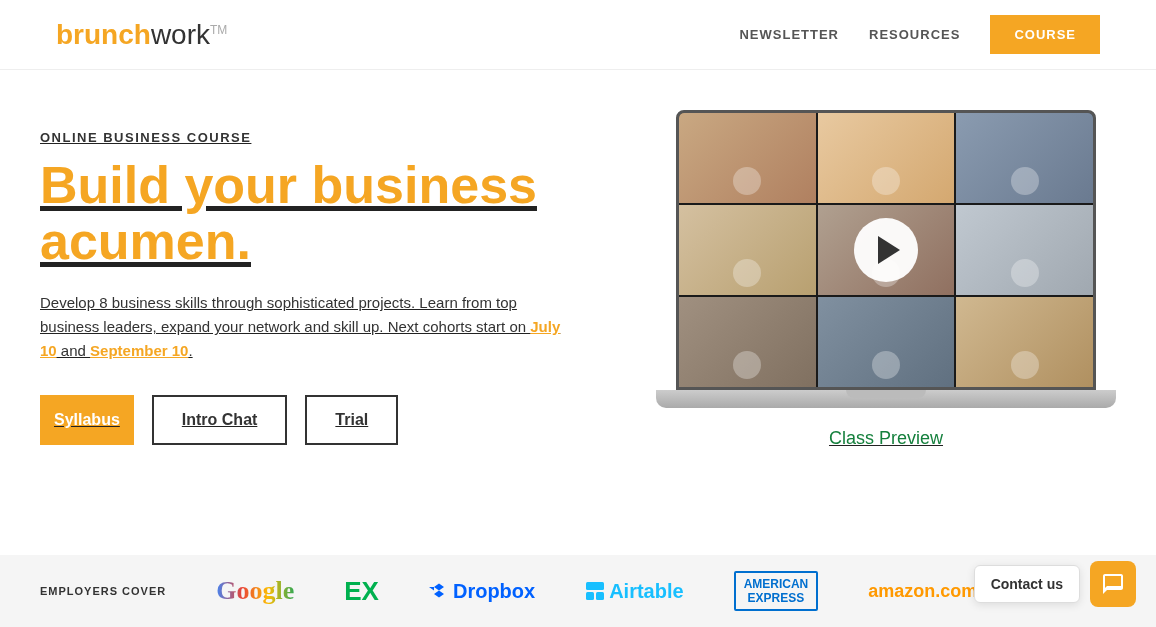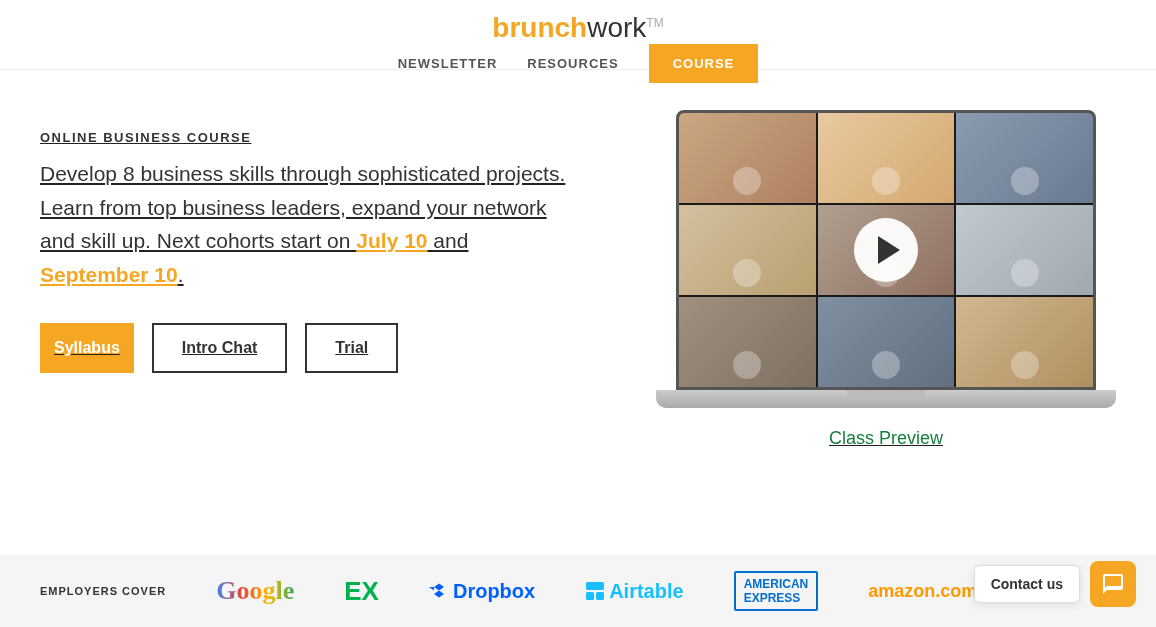--- a/index.html
+++ b/index.html
@@ -3,24 +3,23 @@
   <meta charset="utf-8">
   <style>
     * { margin: 0; padding: 0; box-sizing: border-box; }
     body { font-family: Arial, sans-serif; background: #fff; color: #222; width: 1156px; min-height: 627px; overflow: hidden; }
 
     
     header {
       display: flex;
       align-items: center;
       justify-content: space-between;
-      padding: 12px 32px;
+      padding: 12px 56px;
       border-bottom: 1px solid #eee;
       height: 70px;
-      flex-direction: column;
     }
     .logo {
       font-size: 28px;
       font-weight: 400;
       color: #333;
     }
     .logo span.bunch { color: #f5a623; font-weight: 700; }
     .logo span.work { color: #333; font-weight: 400; }
     .logo sup { font-size: 12px; color: #aaa; vertical-align: super; }
 
@@ -74,21 +73,21 @@
       margin-bottom: 12px;
     }
     .headline {
       font-size: 52px;
       font-weight: 900;
       color: #f5a623;
       line-height: 1.08;
       margin-bottom: 22px;
     }
     .description {
-      font-size: 21px;
+      font-size: 15px;
       line-height: 1.6;
       color: #333;
       margin-bottom: 32px;
     }
     .description a {
       color: #f5a623;
       font-weight: 700;
       text-decoration: underline;
     }
 
@@ -277,20 +276,21 @@
       align-items: center;
       gap: 4px;
     }
     .amex-logo {
       font-size: 12px;
       color: #006FCF;
       font-weight: 700;
       border: 2px solid #006FCF;
       padding: 4px 8px;
       border-radius: 2px;
+      text-align: center;
     }
     .amazon-logo {
       font-size: 18px;
       font-weight: 700;
       color: #FF9900;
       font-family: Arial, sans-serif;
     }
     .ex-logo {
       font-size: 26px;
       font-weight: 700;
@@ -341,20 +341,21 @@
     <a href="#" class="nav-link">NEWSLETTER</a>
     <a href="#" class="nav-link">RESOURCES</a>
     <a href="#" class="nav-course-btn">COURSE</a>
   </nav>
 </header>
 
 <div class="main-content">
 
   <div class="left-col">
     <div class="subtitle">ONLINE BUSINESS COURSE</div>
+    <div class="headline">Build your business acumen.</div>
     <div class="description">
       <span>Develop 8 business skills through sophisticated projects. Learn from top business leaders, expand your network and skill up. Next cohorts start on </span><a href="#">July 10</a><span> and </span><a href="#">September 10</a><span>.</span>
     </div>
     <div class="cta-buttons">
       <button class="btn-syllabus">Syllabus</button>
       <button class="btn-outline">Intro Chat</button>
       <button class="btn-outline">Trial</button>
     </div>
   </div>
 

